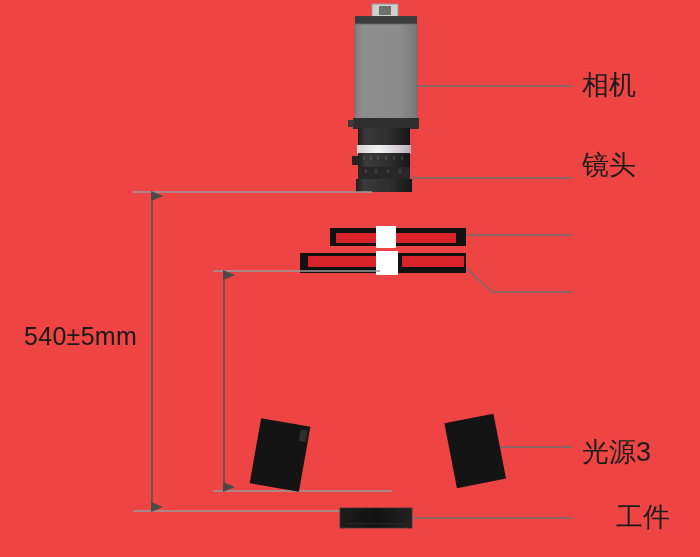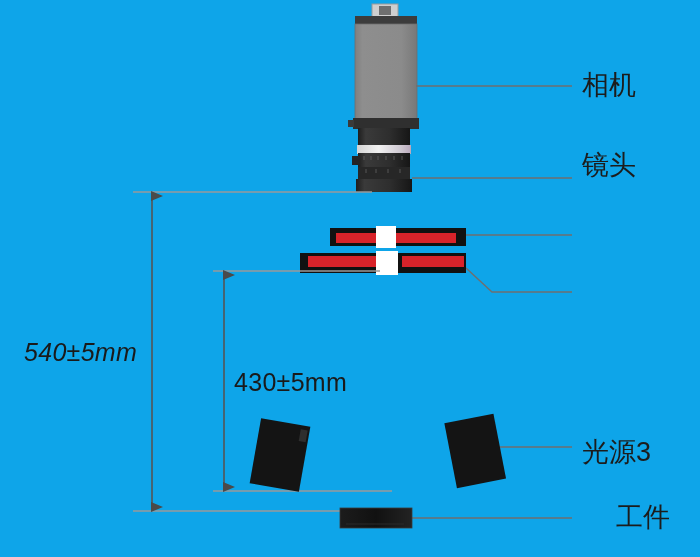--- a/index.html
+++ b/index.html
@@ -7,21 +7,21 @@
     padding: 0;
     background: #ffffff;
   }
   body {
     font-family: "Liberation Sans", "DejaVu Sans", sans-serif;
   }
   #stage {
     position: relative;
     width: 700px;
     height: 557px;
-    background: #0ea5e9;
+    background: #ef4444;
     overflow: hidden;
   }
   #stage svg {
     position: absolute;
     left: 0;
     top: 0;
   }
   .lbl {
     position: absolute;
     color: #1c1c1c;
@@ -185,17 +185,16 @@
   <div class="lbl" style="left:582px; top:72px;">相机</div>
 
   <div class="lbl" style="left:582px; top:152px;">镜头</div>
 
 
 
   <div class="lbl" style="left:582px; top:439px;">光源3</div>
 
   <div class="lbl" style="left:616px; top:504px;">工件</div>
 
-  <div class="dim-txt" style="left:24px; top:340px;font-style:italic;">540±5mm</div>
-
-  <div class="dim-txt" style="left:234px; top:370px;">430±5mm</div>
+  <div class="dim-txt" style="left:24px; top:324px;">540±5mm</div>
+
 
 </div>
 
 </body></html>

